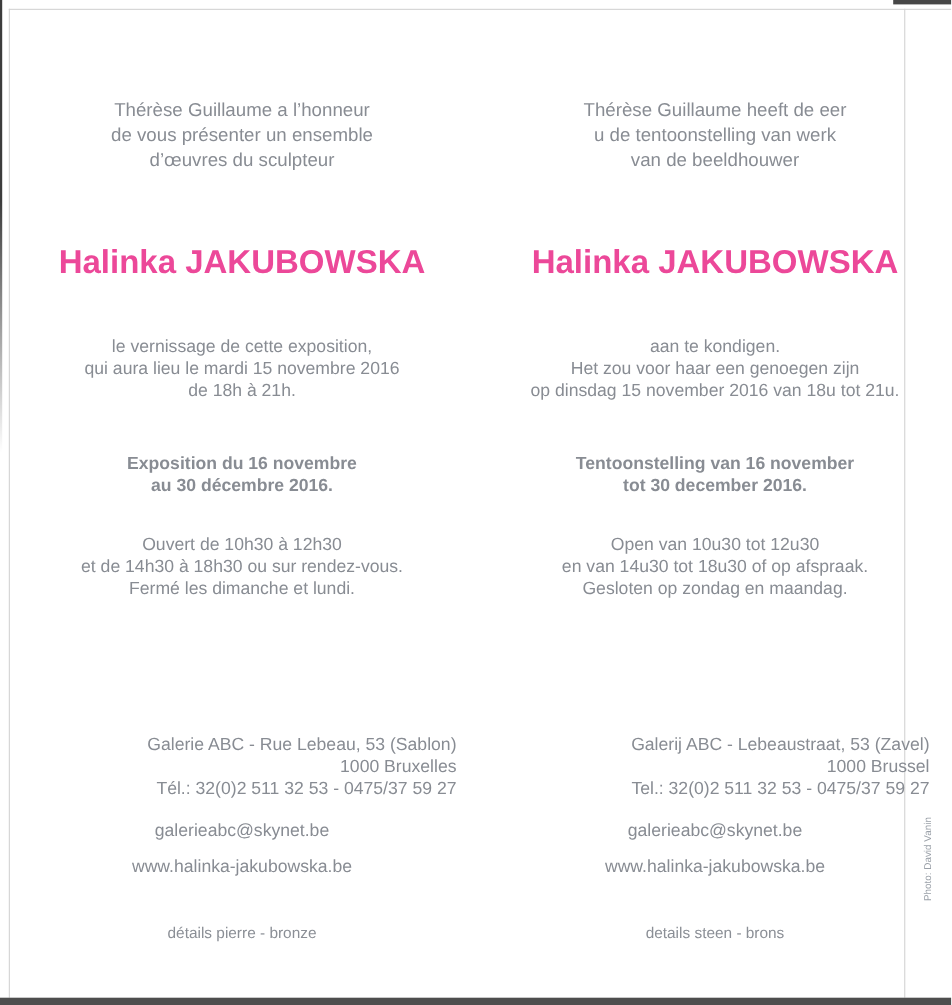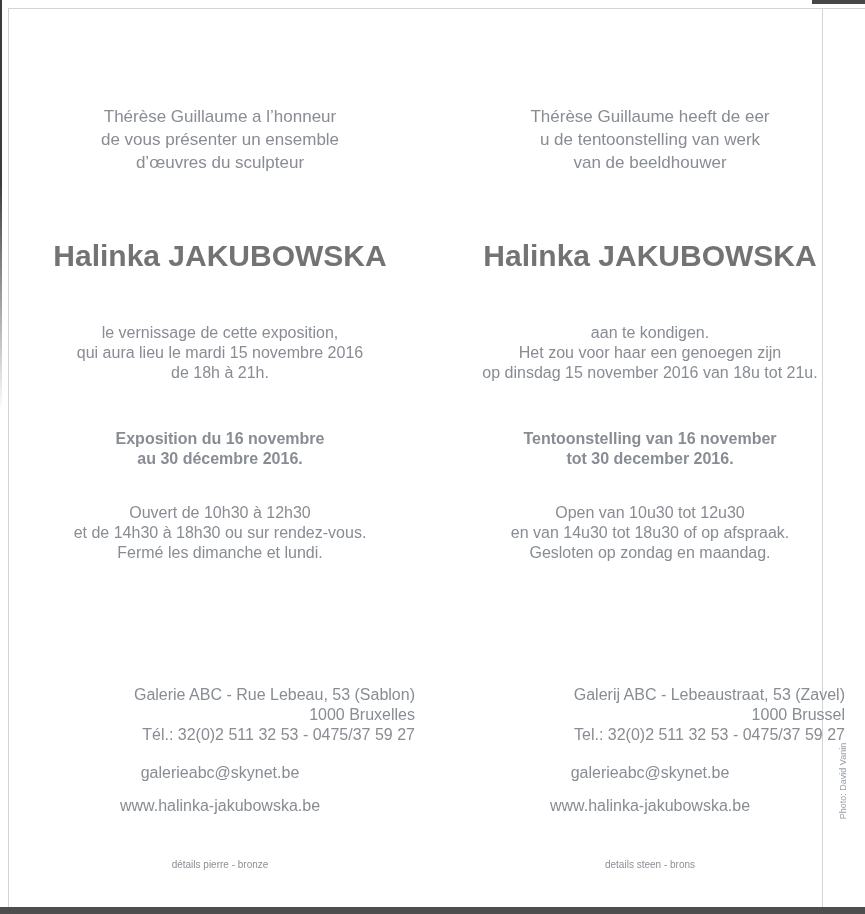--- a/index.html
+++ b/index.html
@@ -11,33 +11,33 @@
   .edge-left{position:absolute;left:0;top:0;width:2px;height:100%;
     background:linear-gradient(to bottom,#3c3c3c 0%,#3c3c3c 20%,rgba(60,60,60,0) 45%);}
   .edge-top-right{position:absolute;left:812px;top:0;width:53px;height:4px;background:#474747;}
   .edge-bottom{position:absolute;left:0;bottom:0;width:100%;height:7px;background:#4e4e4e;}
   
   .card-line{position:absolute;background:#d3d3d3;}
   .card-line.top{left:8px;top:8px;width:857px;height:1px;}
   .card-line.left{left:8px;top:8px;width:1px;height:899px;}
   .card-line.right{left:822px;top:8px;width:1px;height:899px;}
   
-  .col{position:absolute;top:17px;width:390px;height:828px;text-align:center;}
+  .col{position:absolute;top:0;width:390px;height:828px;text-align:center;}
   .col.fr{left:25px;}
   .col.nl{left:455px;}
   .block{position:absolute;left:0;width:100%;font-size:16px;line-height:20px;}
   .intro{top:88px;font-size:17px;line-height:23px;}
-  .artist{top:222px;font-size:30px;line-height:34px;font-weight:bold;color:#737373;text-align:center;}
+  .artist{top:222px;font-size:30px;line-height:34px;font-weight:bold;color:#ec4899;text-align:center;}
   .invite{top:306px;line-height:20px;}
   .expo{top:412px;font-weight:bold;}
   .hours{top:486px;}
   .address{top:668px;text-align:right;}
   .email{top:746px;}
   .website{top:779px;}
-  .caption{top:838px;font-size:10px;color:#8b8f96;}
+  .caption{top:838px;font-size:14px;color:#8b8f96;}
   
   .photo-credit{
     position:absolute;left:802px;top:774px;width:82px;height:14px;
     transform:rotate(-90deg);transform-origin:center center;
     font-size:9px;line-height:14px;text-align:center;color:#9aa0a8;white-space:nowrap;
   }
 </style>
 </head>
 <body>
 

